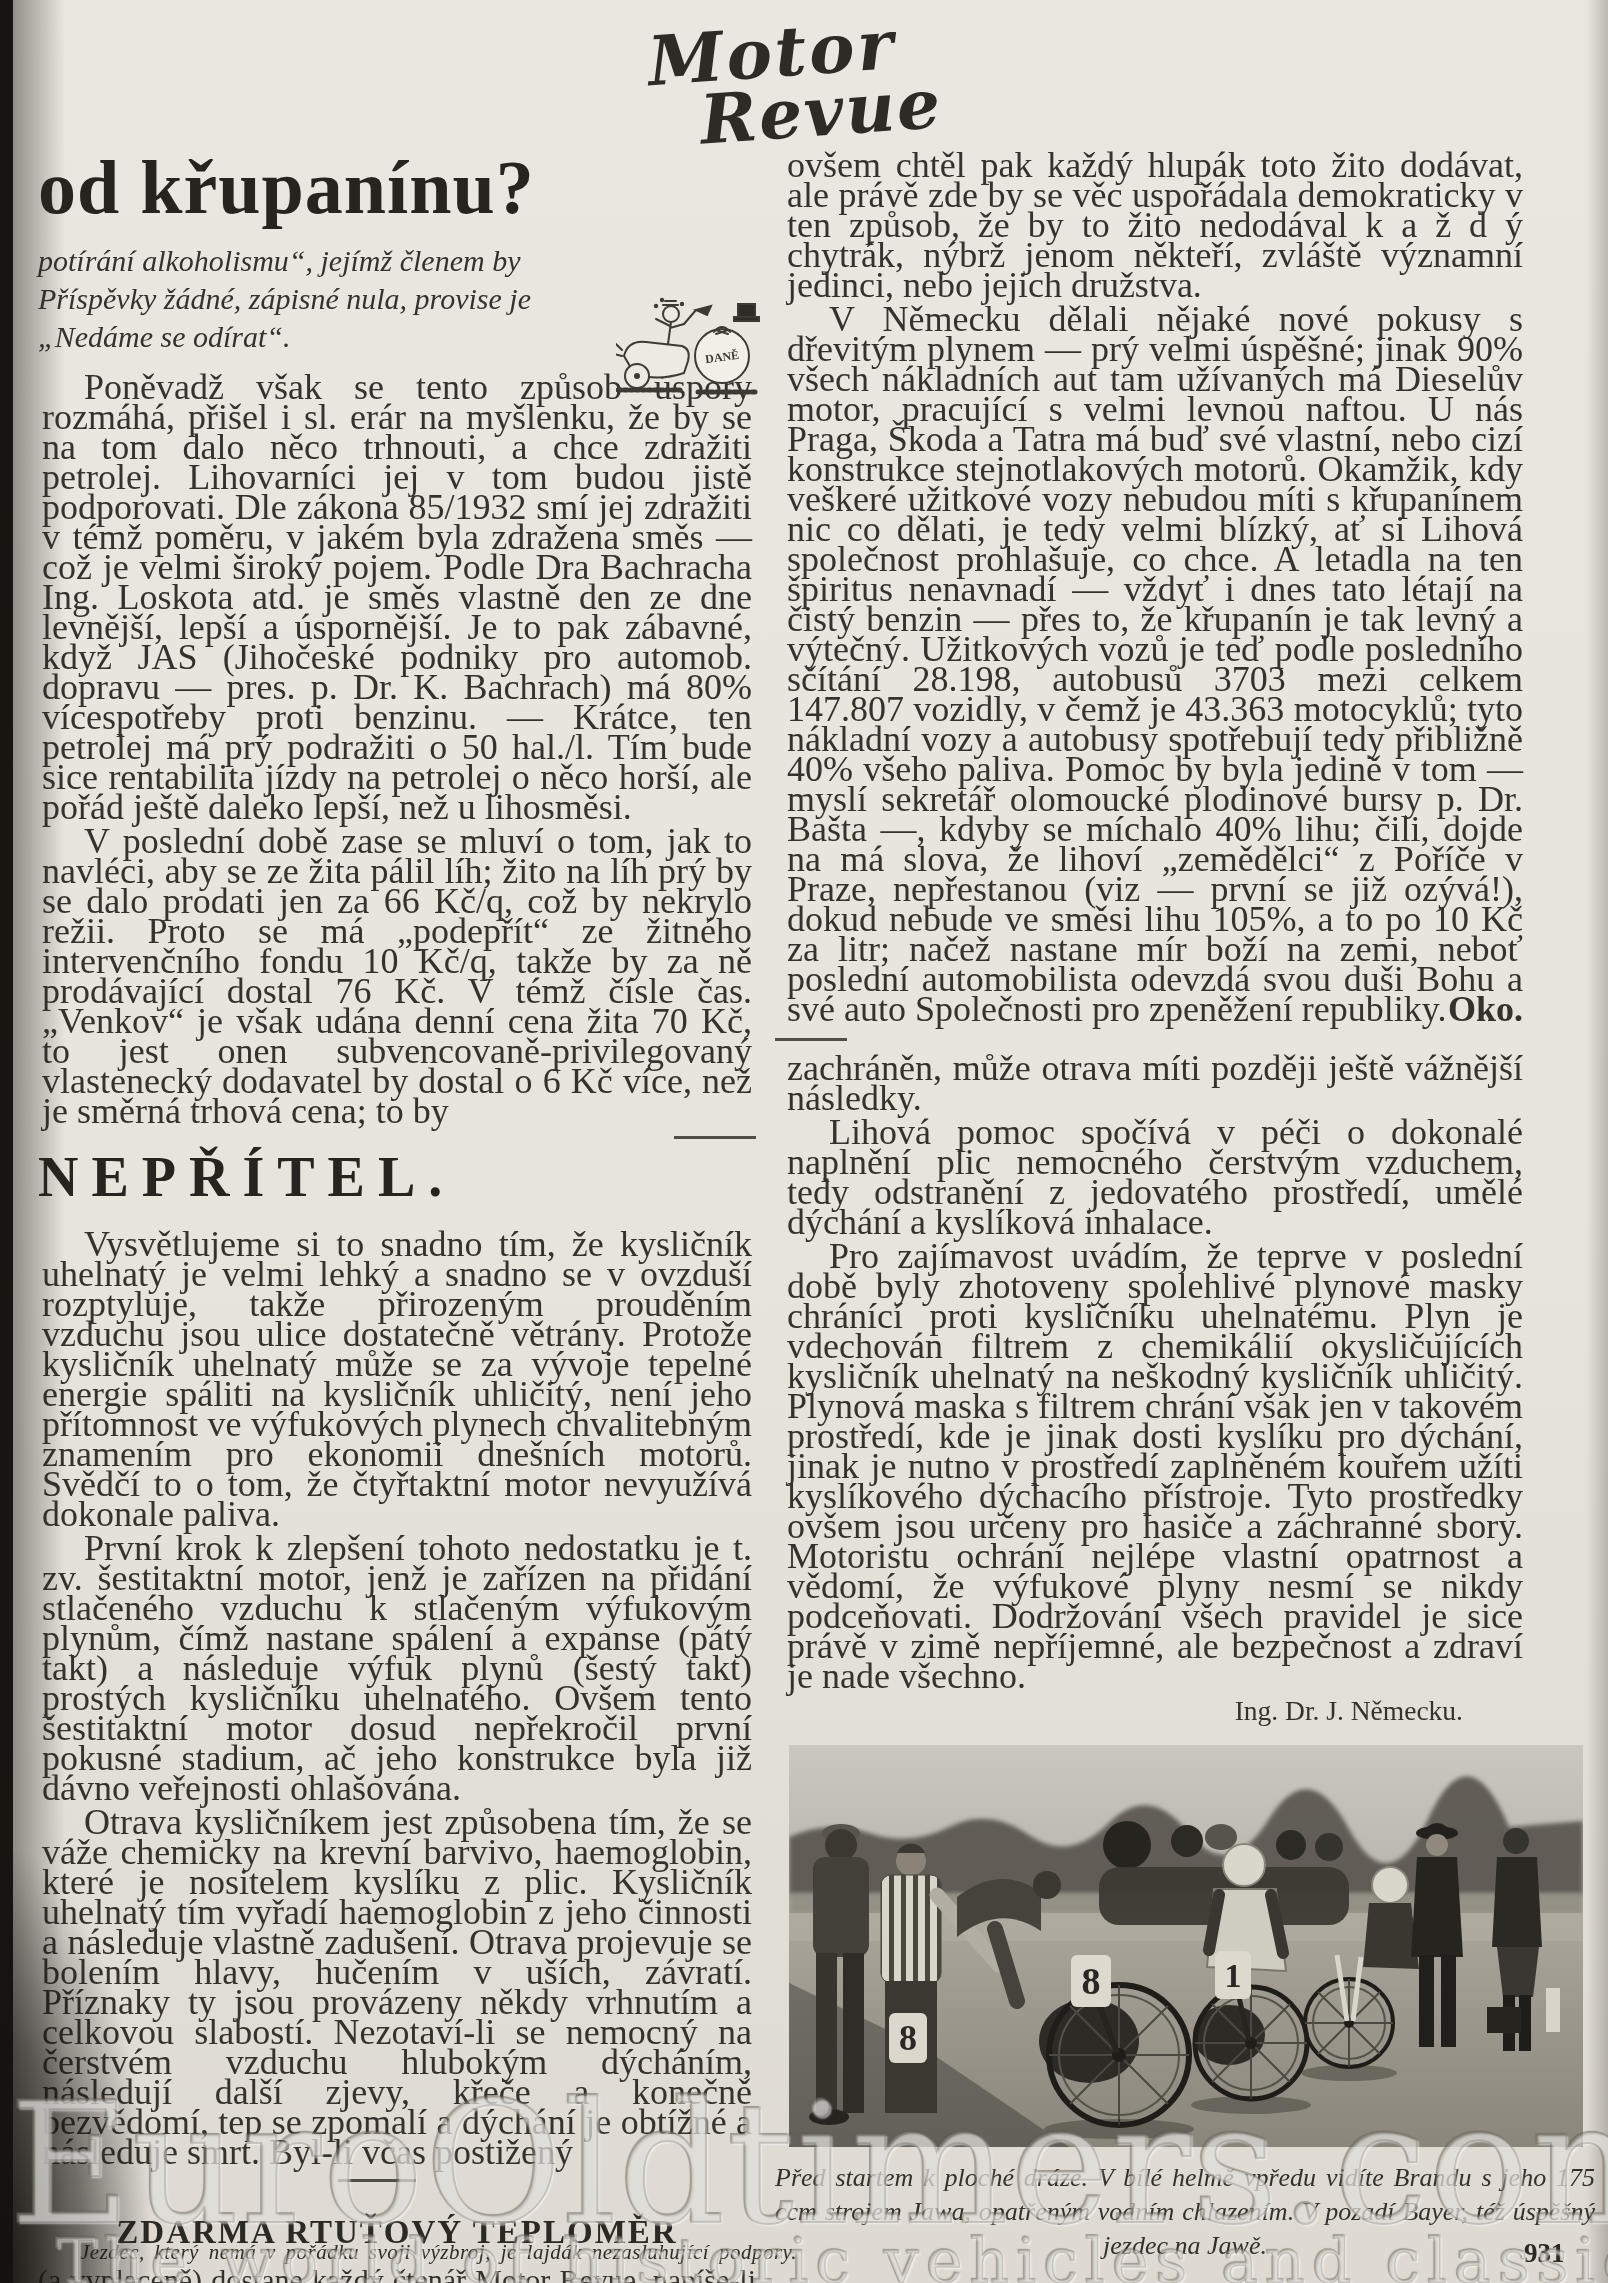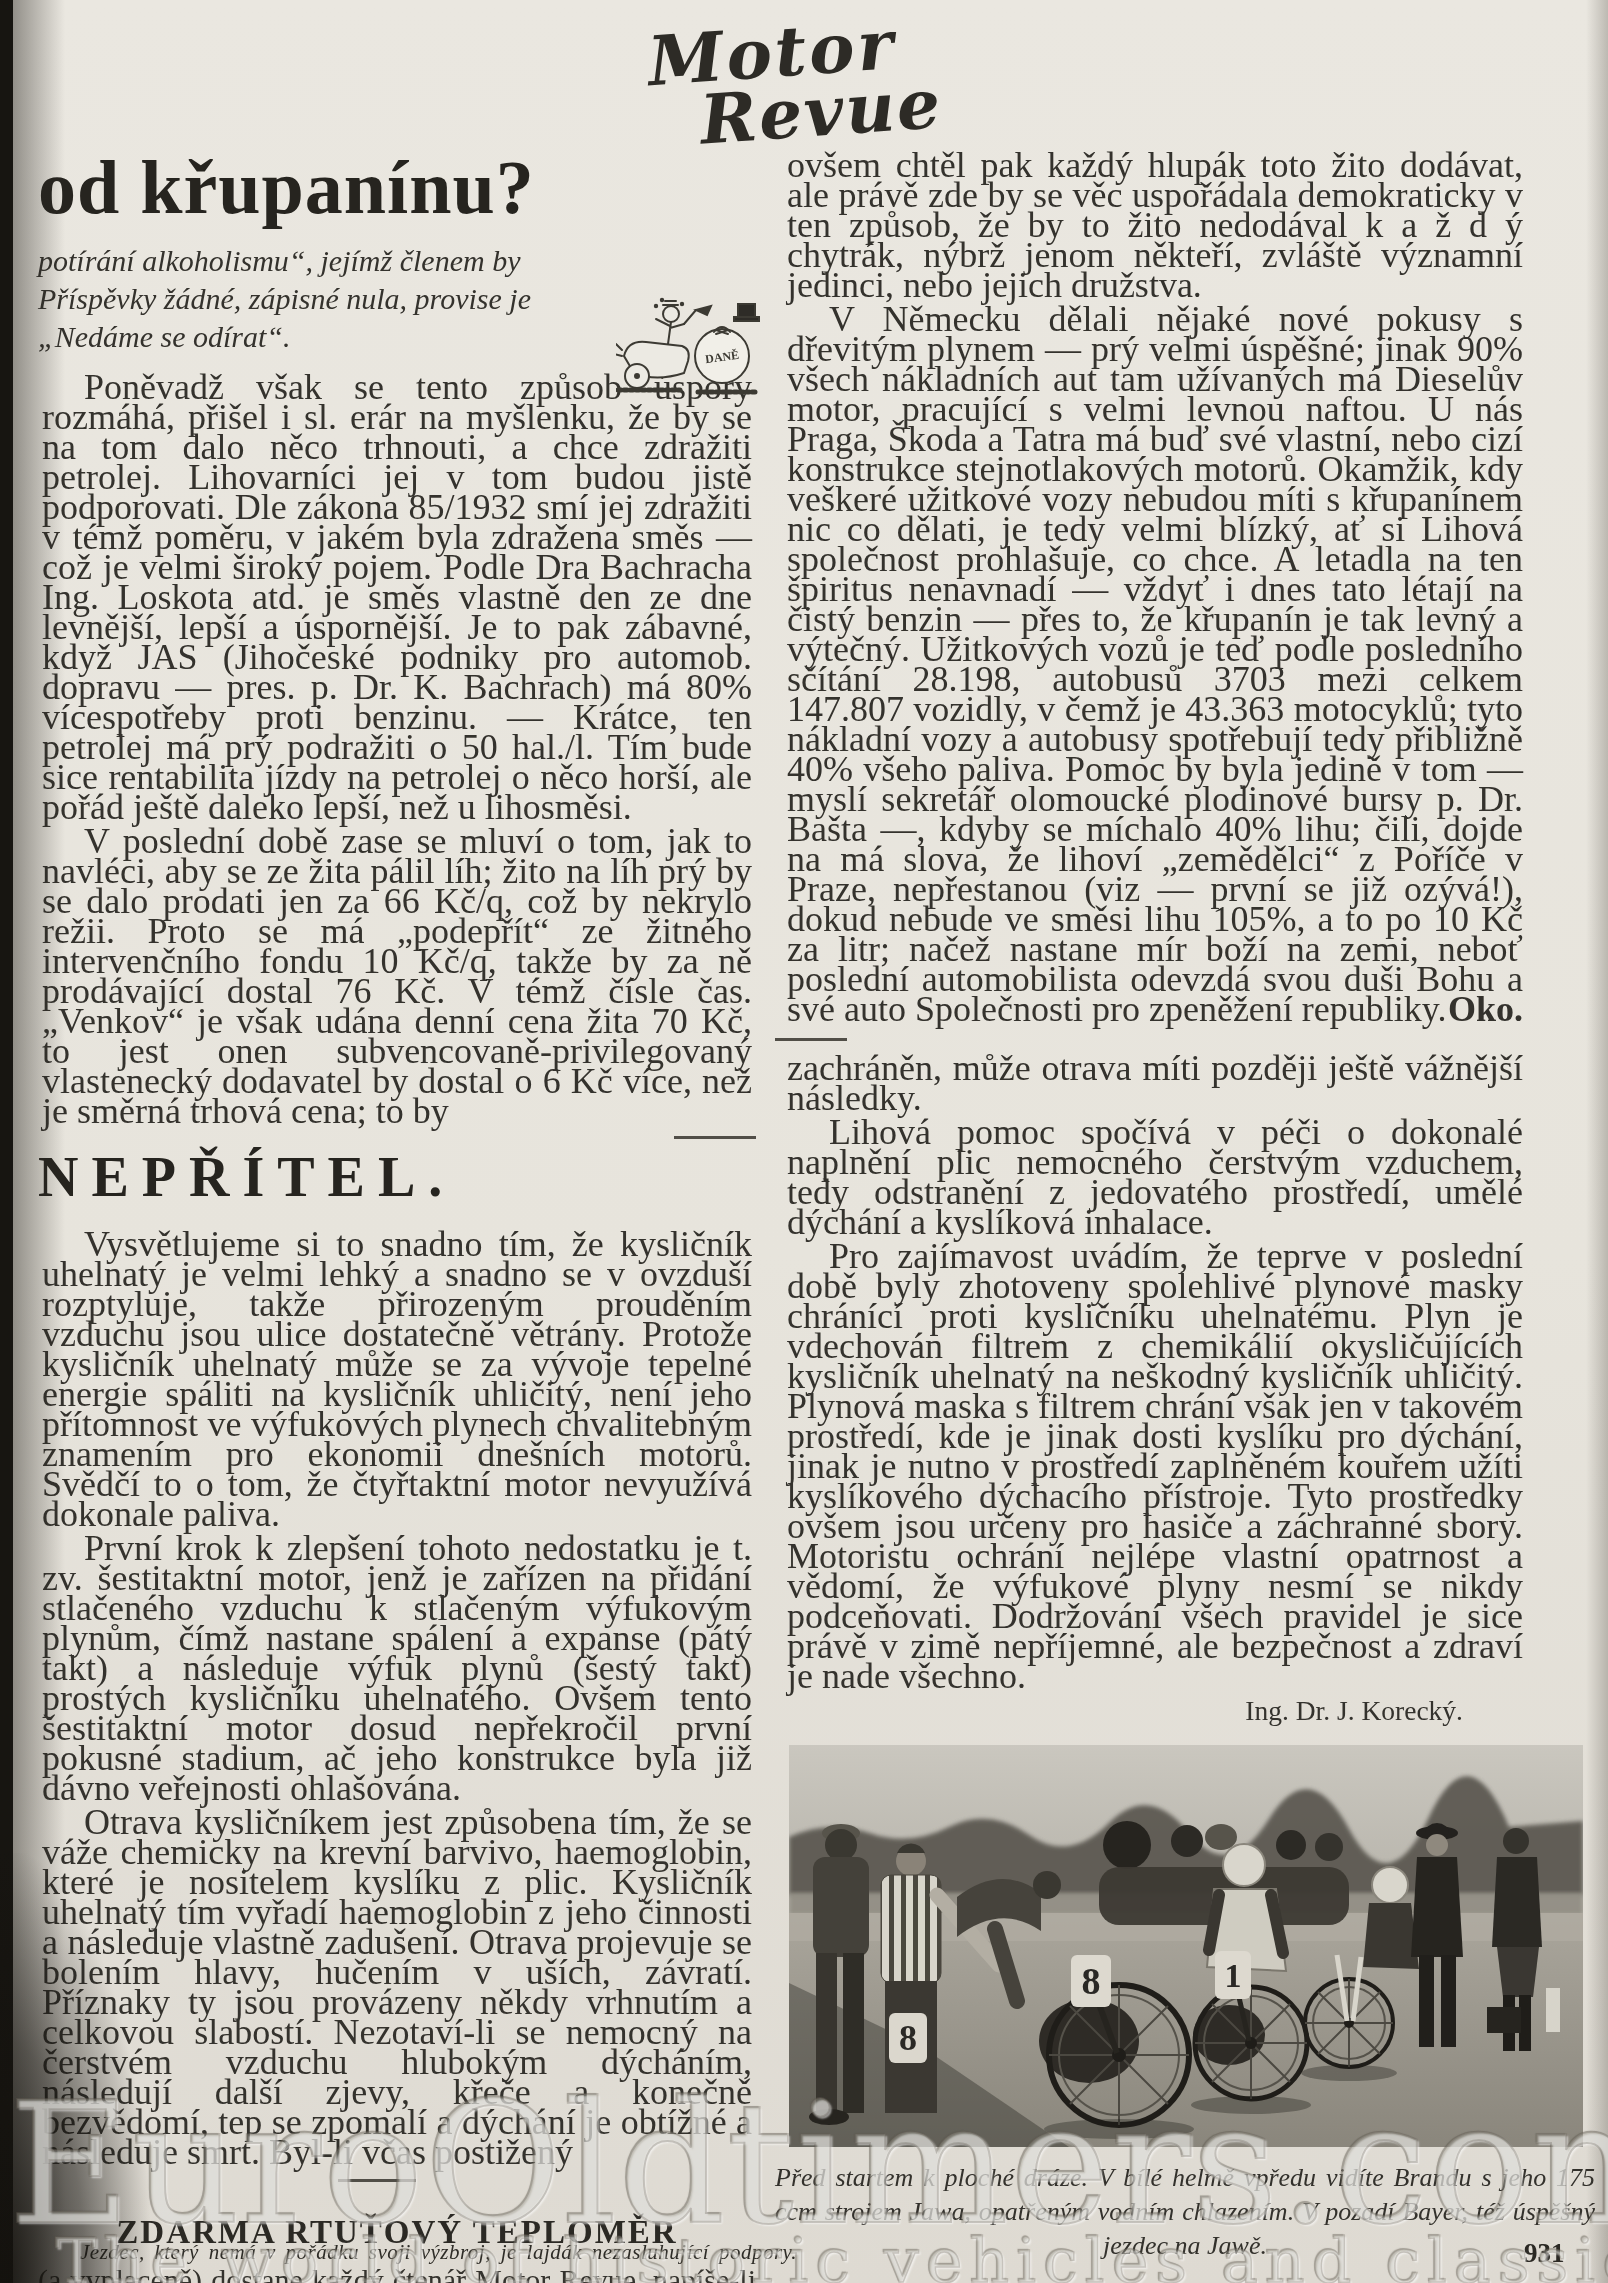--- a/index.html
+++ b/index.html
@@ -121,21 +121,21 @@
     <p class="body-p">ovšem chtěl pak každý hlupák toto žito dodávat, ale právě zde by se věc uspořádala demokraticky v ten způsob, že by to žito nedodával k a ž d ý chytrák, nýbrž jenom někteří, zvláště významní jedinci, nebo jejich družstva.</p>
     <p class="body-p indent sig-inline-host">
       <span>V Německu dělali nějaké nové pokusy s dřevitým plynem — prý velmi úspěšné; jinak 90% všech nákladních aut tam užívaných má Dieselův motor, pracující s velmi levnou naftou. U nás Praga, Škoda a Tatra má buď své vlastní, nebo cizí konstrukce stejnotlakových motorů. Okamžik, kdy veškeré užitkové vozy nebudou míti s křupanínem nic co dělati, je tedy velmi blízký, ať si Lihová společnost prohlašuje, co chce. A letadla na ten špiritus nenavnadí — vždyť i dnes tato létají na čistý benzin — přes to, že křupanín je tak levný a výtečný. Užitkových vozů je teď podle posledního sčítání 28.198, autobusů 3703 mezi celkem 147.807 vozidly, v čemž je 43.363 motocyklů; tyto nákladní vozy a autobusy spotřebují tedy přibližně 40% všeho paliva. Pomoc by byla jedině v tom — myslí sekretář olomoucké plodinové bursy p. Dr. Bašta —, kdyby se míchalo 40% lihu; čili, dojde na má slova, že lihoví „zemědělci“ z Poříče v Praze, nepřestanou (viz — první se již ozývá!), dokud nebude ve směsi lihu 105%, a to po 10 Kč za litr; načež nastane mír boží na zemi, neboť poslední automobilista odevzdá svou duši Bohu a své auto Společnosti pro zpeněžení republiky.</span>
       <span class="sig-inline">Oko.</span>
     </p>
     <div class="rule-left"></div>
 
     <p class="body-p">zachráněn, může otrava míti později ještě vážnější následky.</p>
     <p class="body-p indent">Lihová pomoc spočívá v péči o dokonalé naplnění plic nemocného čerstvým vzduchem, tedy odstranění z jedovatého prostředí, umělé dýchání a kyslíková inhalace.</p>
     <p class="body-p indent">Pro zajímavost uvádím, že teprve v poslední době byly zhotoveny spolehlivé plynové masky chránící proti kysličníku uhelnatému. Plyn je vdechován filtrem z chemikálií okysličujících kysličník uhelnatý na neškodný kysličník uhličitý. Plynová maska s filtrem chrání však jen v takovém prostředí, kde je jinak dosti kyslíku pro dýchání, jinak je nutno v prostředí zaplněném kouřem užíti kyslíkového dýchacího přístroje. Tyto prostředky ovšem jsou určeny pro hasiče a záchranné sbory. Motoristu ochrání nejlépe vlastní opatrnost a vědomí, že výfukové plyny nesmí se nikdy podceňovati. Dodržování všech pravidel je sice právě v zimě nepříjemné, ale bezpečnost a zdraví je nade všechno.</p>
-    <p class="sig-line">Ing. Dr. J. Korecký.</p>
+    <p class="sig-line">Ing. Dr. J. Německu.</p>
 
     <figure class="race-photo">
       <svg viewBox="0 0 794 402" width="794" height="402">
         <defs>
           <linearGradient id="sky" x1="0" y1="0" x2="0" y2="1">
             <stop offset="0" stop-color="#cac7bf"></stop>
               <stop offset="1" stop-color="#b4b1a8"></stop>
           </linearGradient>
           <linearGradient id="field" x1="0" y1="0" x2="0" y2="1">
             <stop offset="0" stop-color="#aaa69c"></stop>

